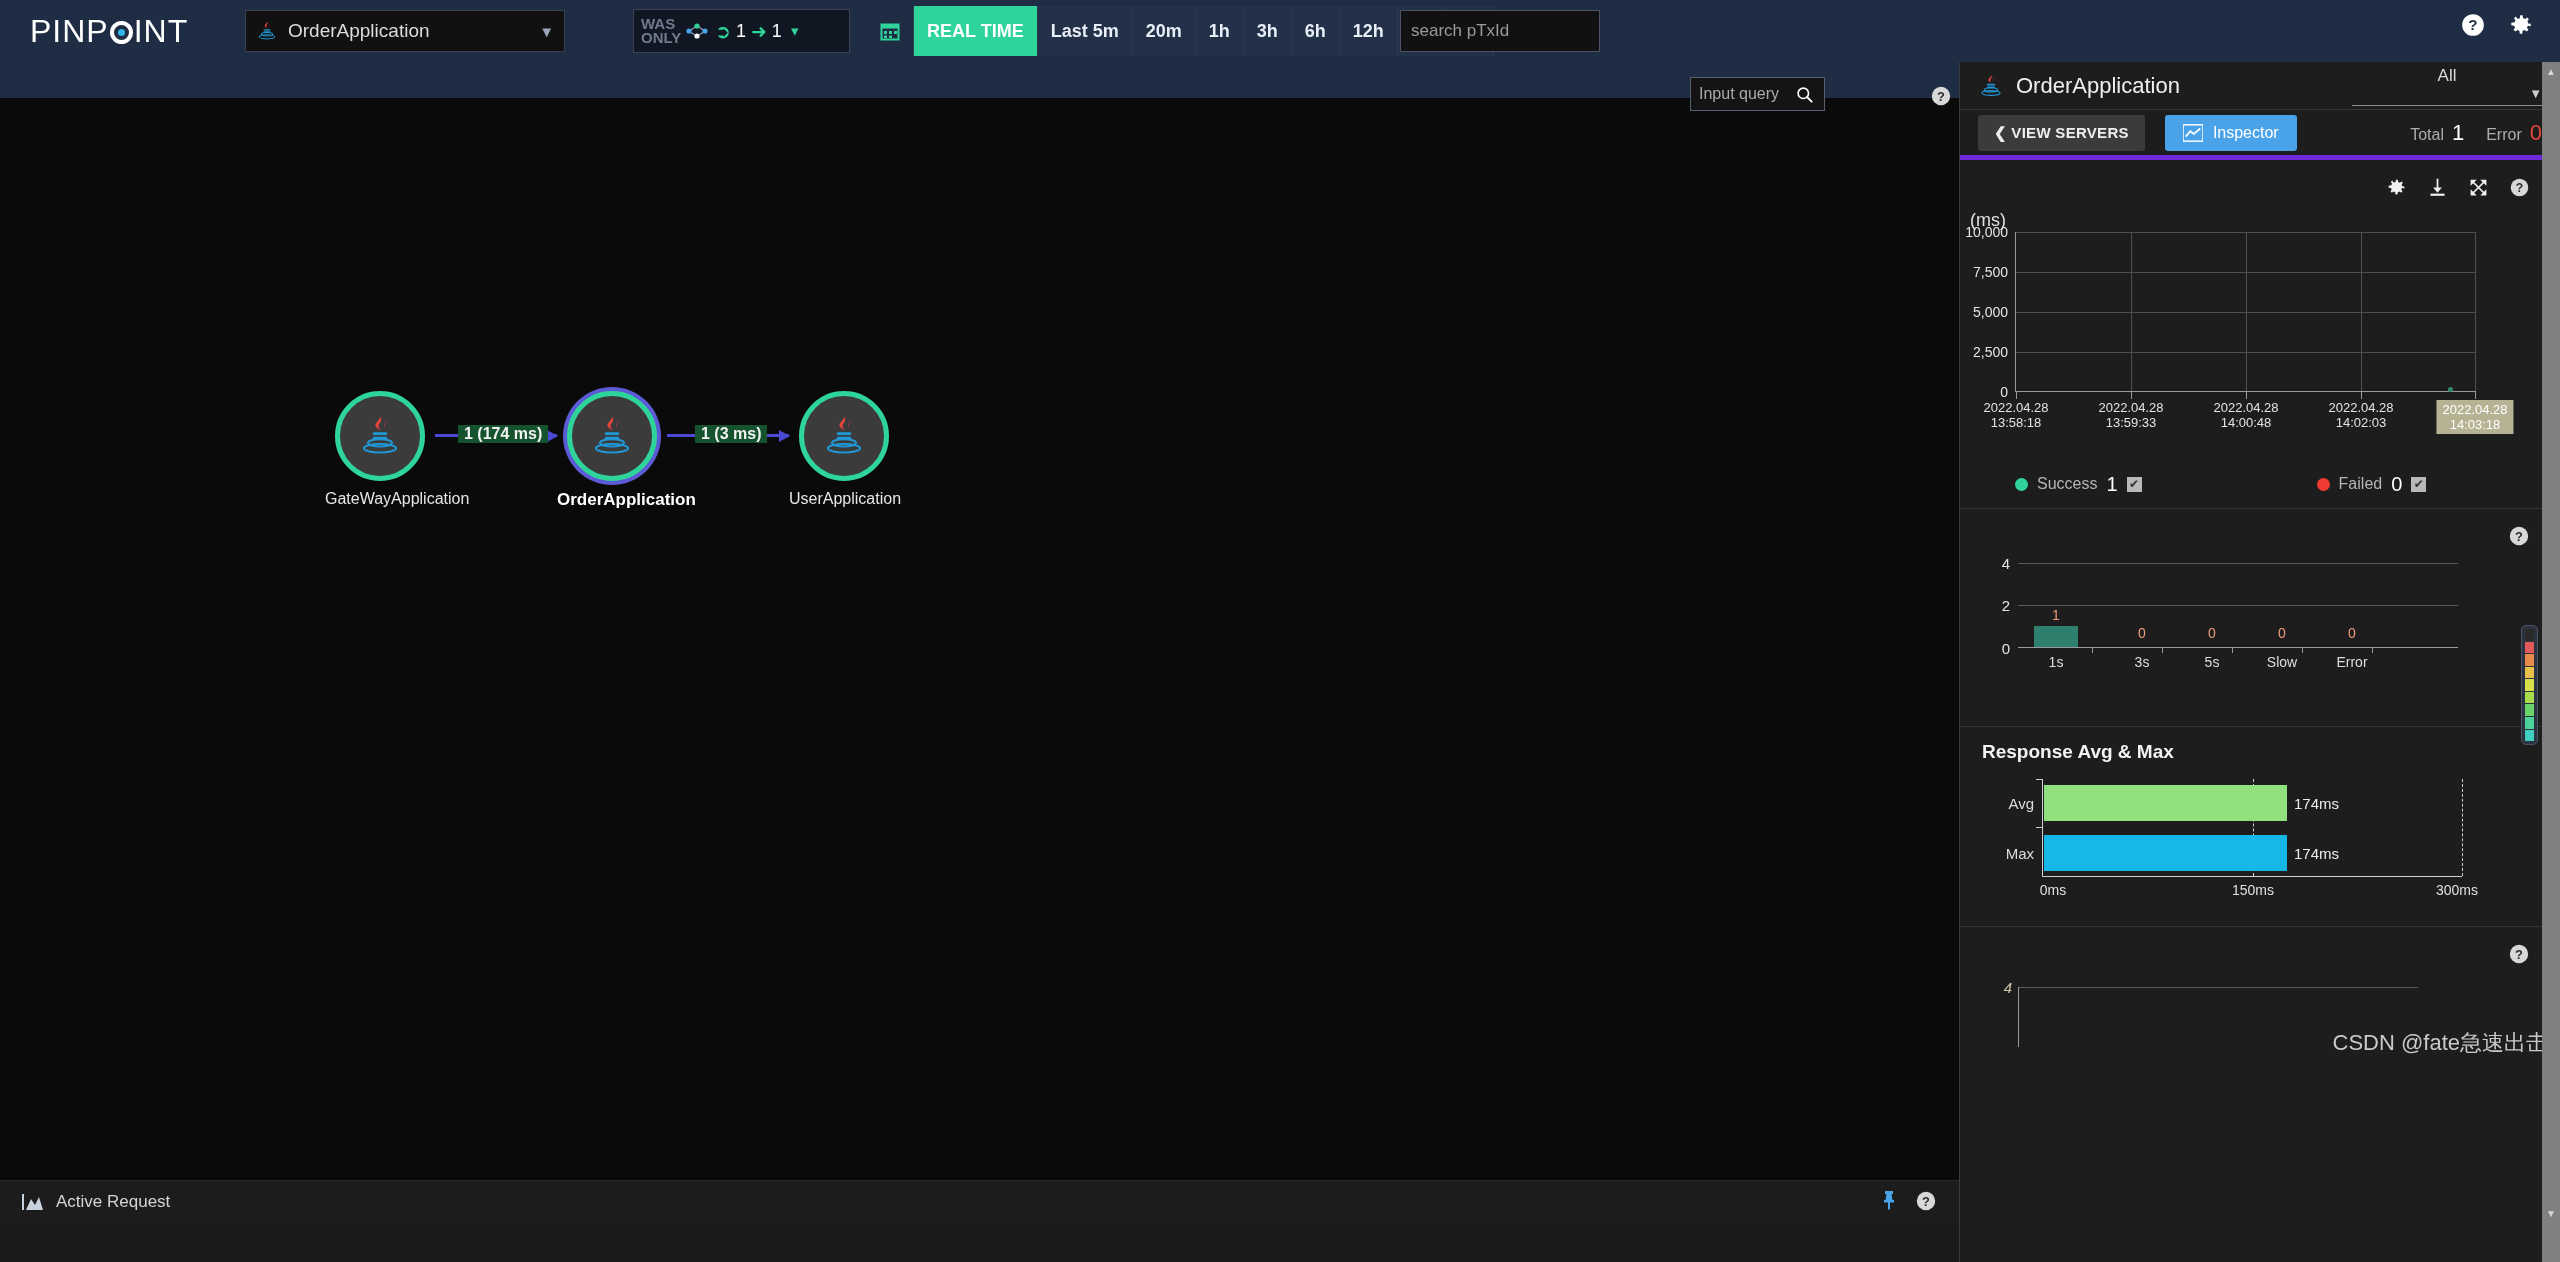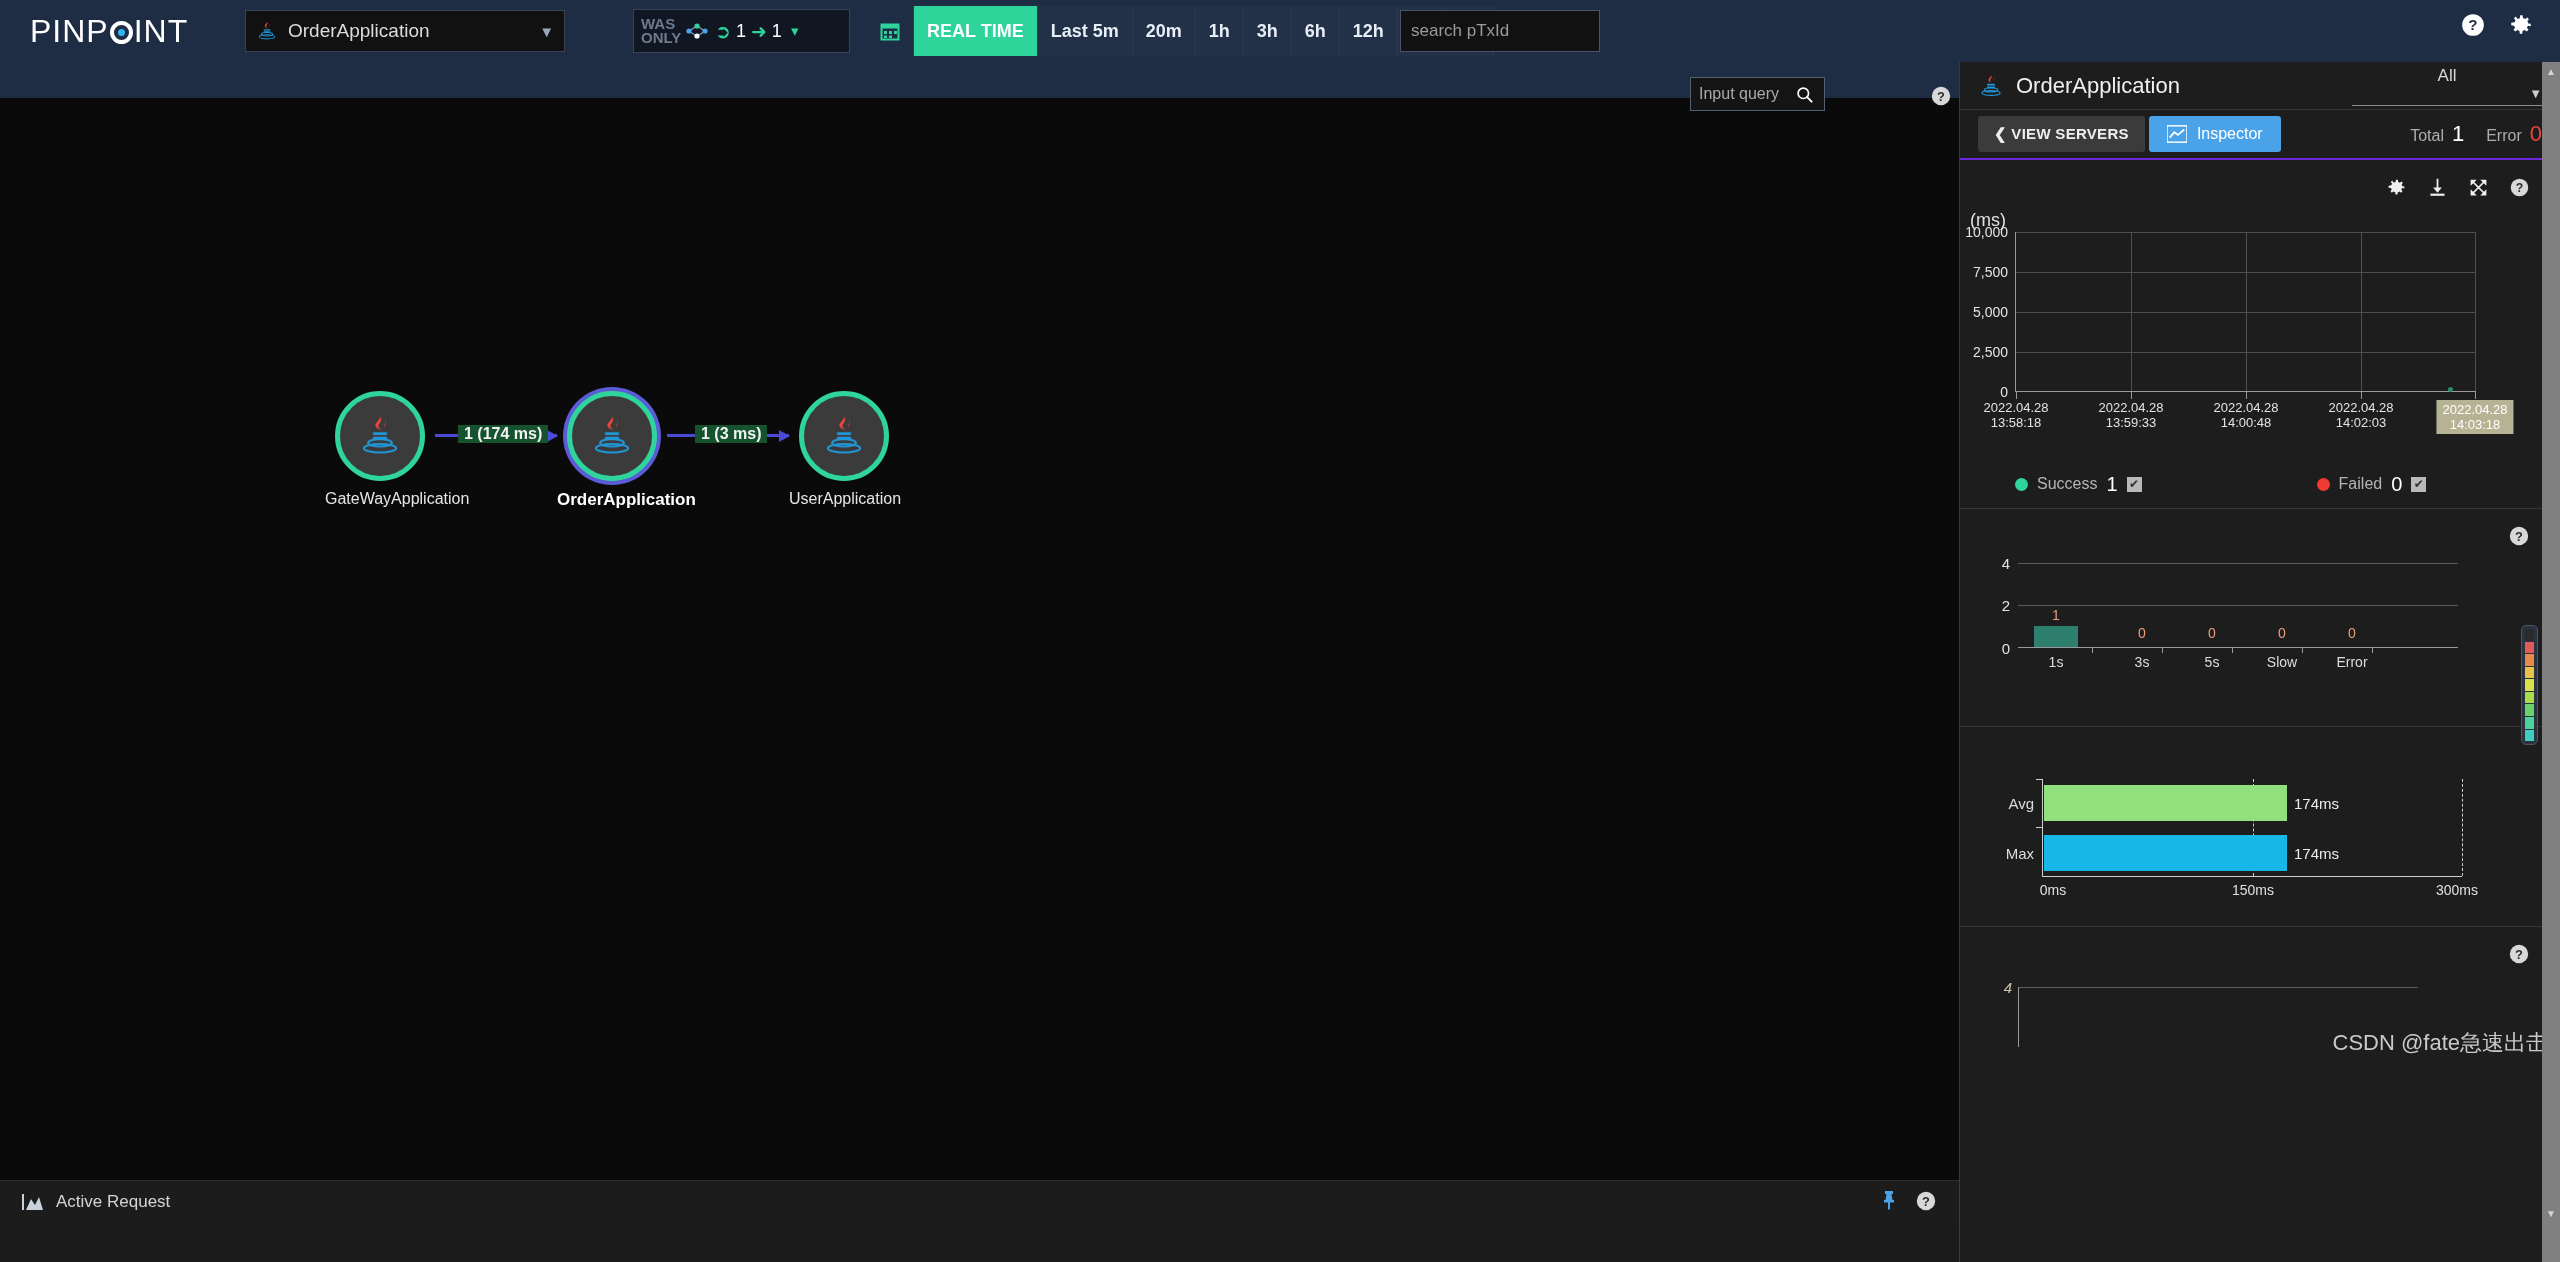--- a/index.html
+++ b/index.html
@@ -137,22 +137,22 @@
   }
   .rp-head .title { color:#f0f0f0; font-size:22px; margin-left:12px; }
   .rp-sel {
     margin-left:auto; width:190px; border-bottom:1px solid #8d8d8d;
     display:flex; align-items:center; color:#d9d9d9; font-size:17px;
     padding-bottom:4px; cursor:pointer;flex-direction:column;
   }
   .rp-sel .caret2 { margin-left:auto; font-size:13px; color:#ccc; }
 
   .rp-actions {
-    height:50px; display:flex; align-items:center; padding:0 18px; gap:4px;
-    border-bottom:2px solid #6d28d9;
+    height:50px; display:flex; align-items:center; padding:0 18px; gap:20px;
+    border-bottom:5px solid #6d28d9;
   }
   .btn-servers {
     background:#3b3b3b; color:#eee; font-size:15px; font-weight:bold;
     padding:9px 16px; border-radius:3px; cursor:pointer; letter-spacing:.3px;
   }
   .btn-inspector {
     background:#4aa3e8; color:#fff; font-size:16px; padding:9px 18px;
     border-radius:3px; cursor:pointer; display:flex; align-items:center; gap:10px;
   }
   .rp-stats { margin-left:auto; display:flex; align-items:baseline; gap:8px; }
@@ -602,20 +602,21 @@
         <div class="rs-xt" style="left:38px;">1s</div>
         <div class="rs-xt" style="left:124px;">3s</div>
         <div class="rs-xt" style="left:194px;">5s</div>
         <div class="rs-xt" style="left:264px;">Slow</div>
         <div class="rs-xt" style="left:334px;">Error</div>
       </div>
     </div>
   </div>
 
   <div class="section" style="position:absolute; top:664px; left:0; width:600px; height:200px;">
+    <div class="sec-title">Response Avg &amp; Max</div>
     <div class="ram">
       <div class="ram-plot">
         <div class="ram-ytick" style="top:0;"></div>
         <div class="ram-ytick" style="top:48px;"></div>
         <div class="ram-dash" style="left:210px;"></div>
         <div class="ram-dash" style="left:419px;"></div>
 
         <div class="ram-row" style="top:6px;">
           <div class="rbar" style="width:243px; background:#90e07e;"></div>
           <span class="rlab">Avg</span>

